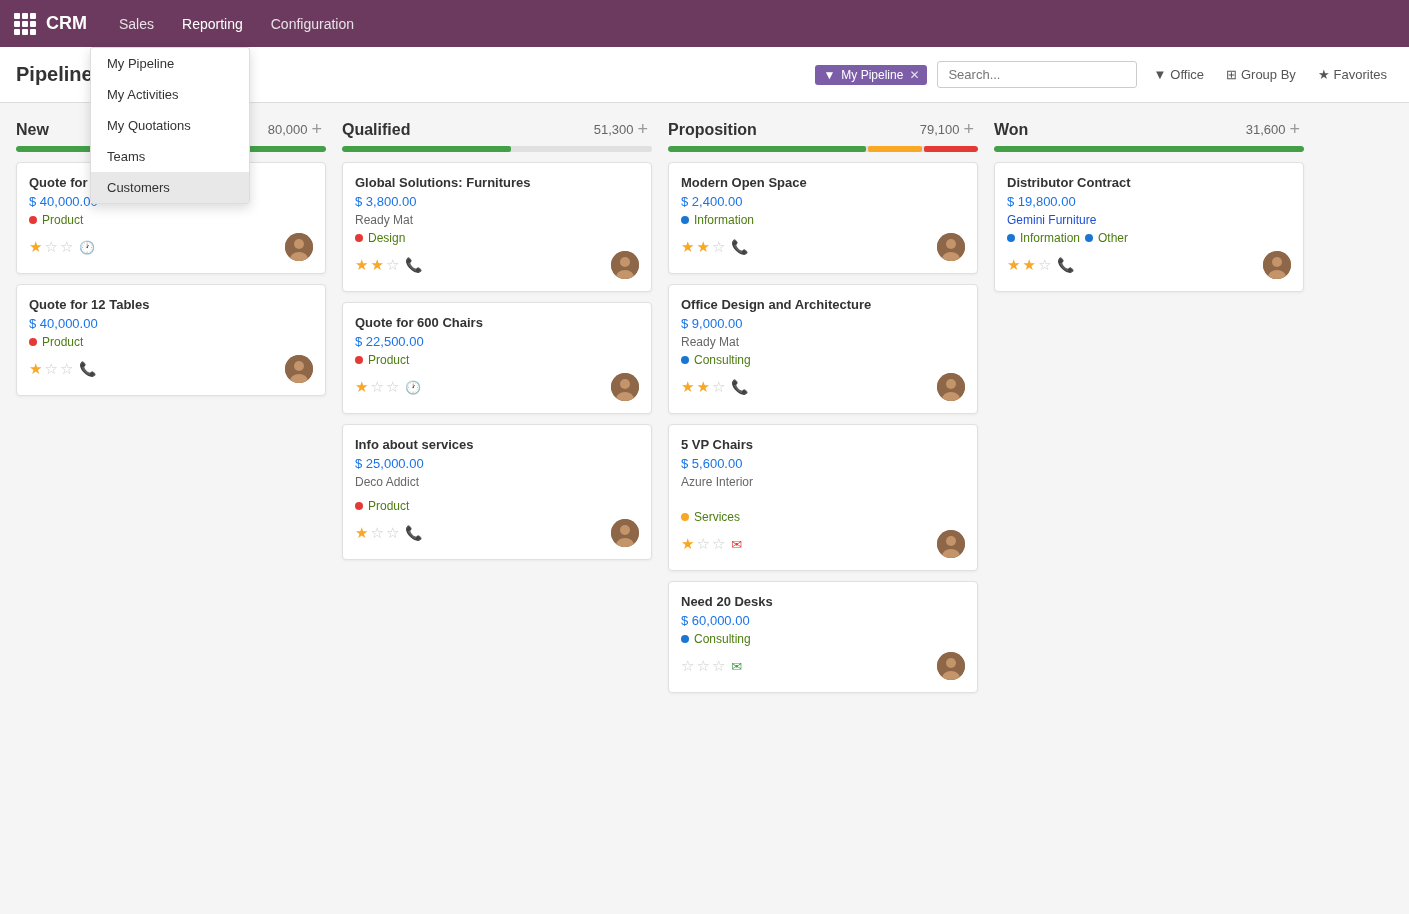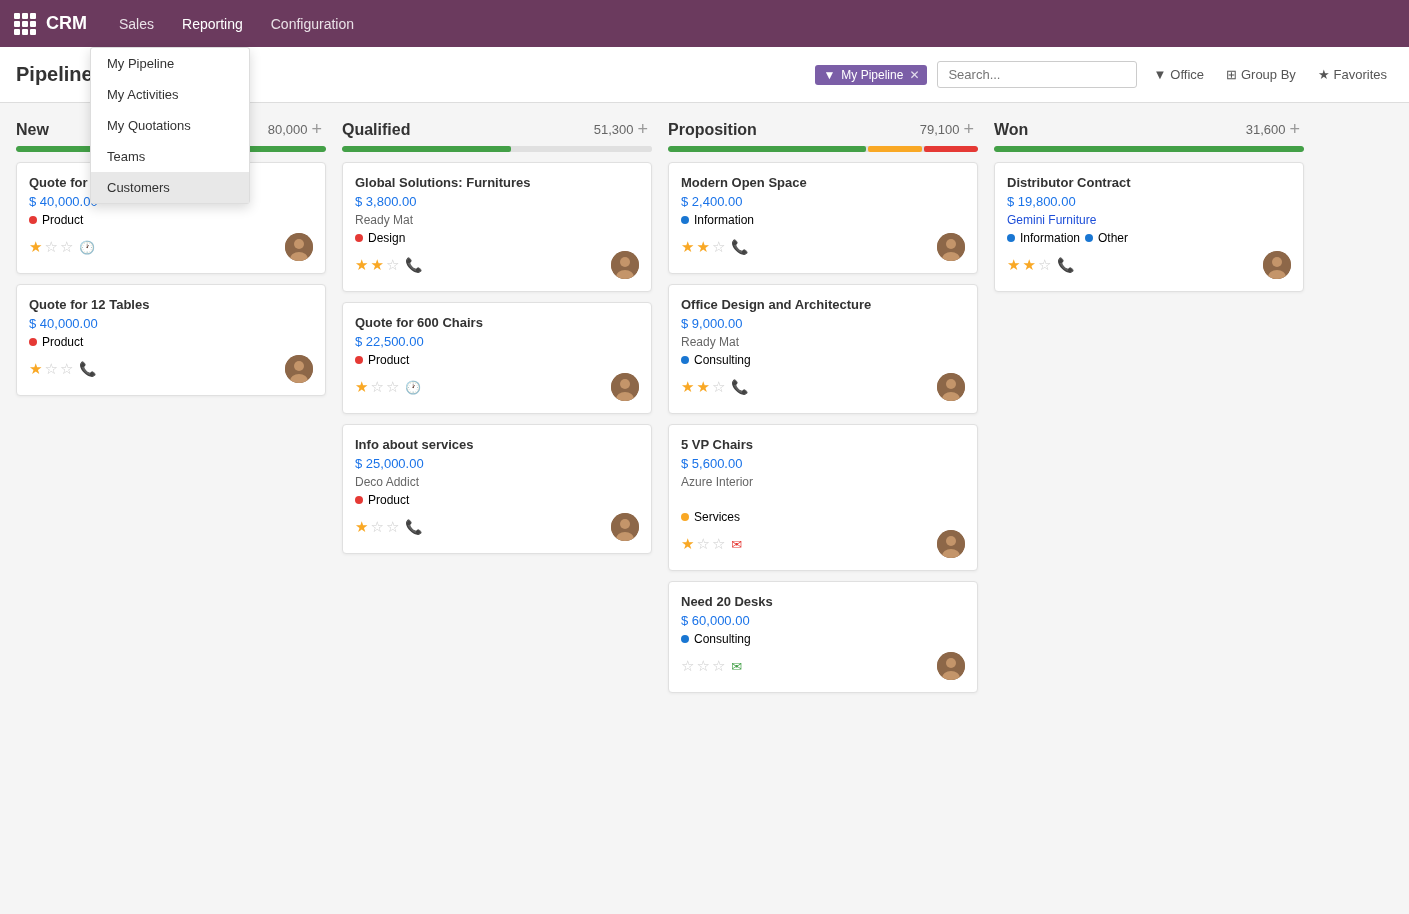--- a/index.html
+++ b/index.html
@@ -205,21 +205,21 @@
       display: flex;
       align-items: center;
       gap: 5px;
       margin-bottom: 6px;
     }
     .dot {
       width: 8px; height: 8px;
       border-radius: 50%;
       display: inline-block;
     }
-    .tag-label { font-size: 12px; color: #000000; }
+    .tag-label { font-size: 12px; color: #4d7c0f; }
     .card-footer {
       display: flex;
       align-items: center;
       justify-content: space-between;
       margin-top: 6px;
     }
     .stars { display: flex; gap: 2px; }
     .star { font-size: 15px; }
     .star-filled { color: #f9a825; }
     .star-empty { color: #ccc; }
@@ -428,21 +428,21 @@
       <circle cx="14" cy="14" r="14" fill="#8d6748"></circle>
       <circle cx="14" cy="11" r="5" fill="#c4956a"></circle>
       <ellipse cx="14" cy="26" rx="9" ry="7" fill="#c4956a"></ellipse>
     </svg>
   </div>
     </div>
   </div>
   <div class="card">
     <div class="card-title">Info about services</div>
     <div class="card-amount">$ 25,000.00</div>
-    <div class="tag-label" style="margin-bottom:4px;color:#666;font-size:12px;">Deco Addict</div>
+    <div class="tag-label" style="margin-bottom:10px;color:#666;font-size:12px;">Deco Addict</div>
     <div class="card-meta">
       <span class="dot" style="background:#e53935"></span>
       <span class="tag-label">Product</span>
 
     </div>
     <div class="card-footer">
       <div class="card-icons">
         <div class="stars">
               <span class="star star-filled">★</span>
               <span class="star star-empty">☆</span>

